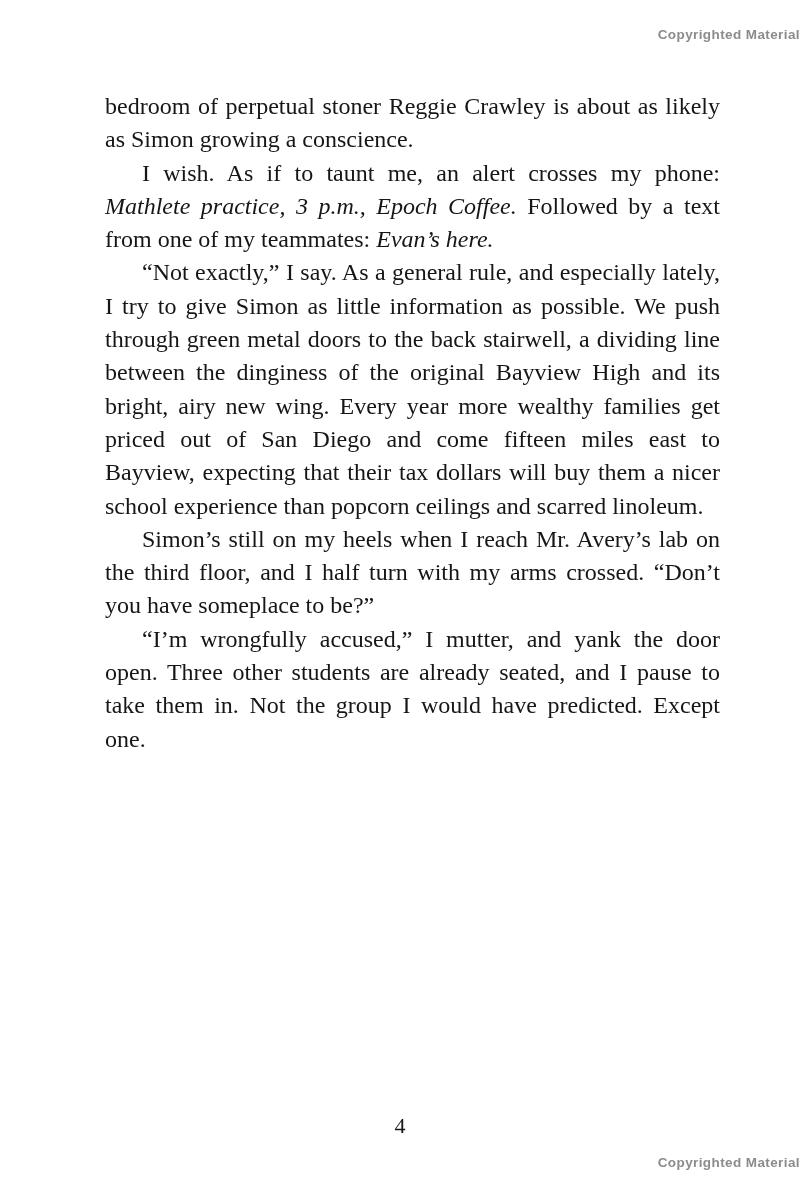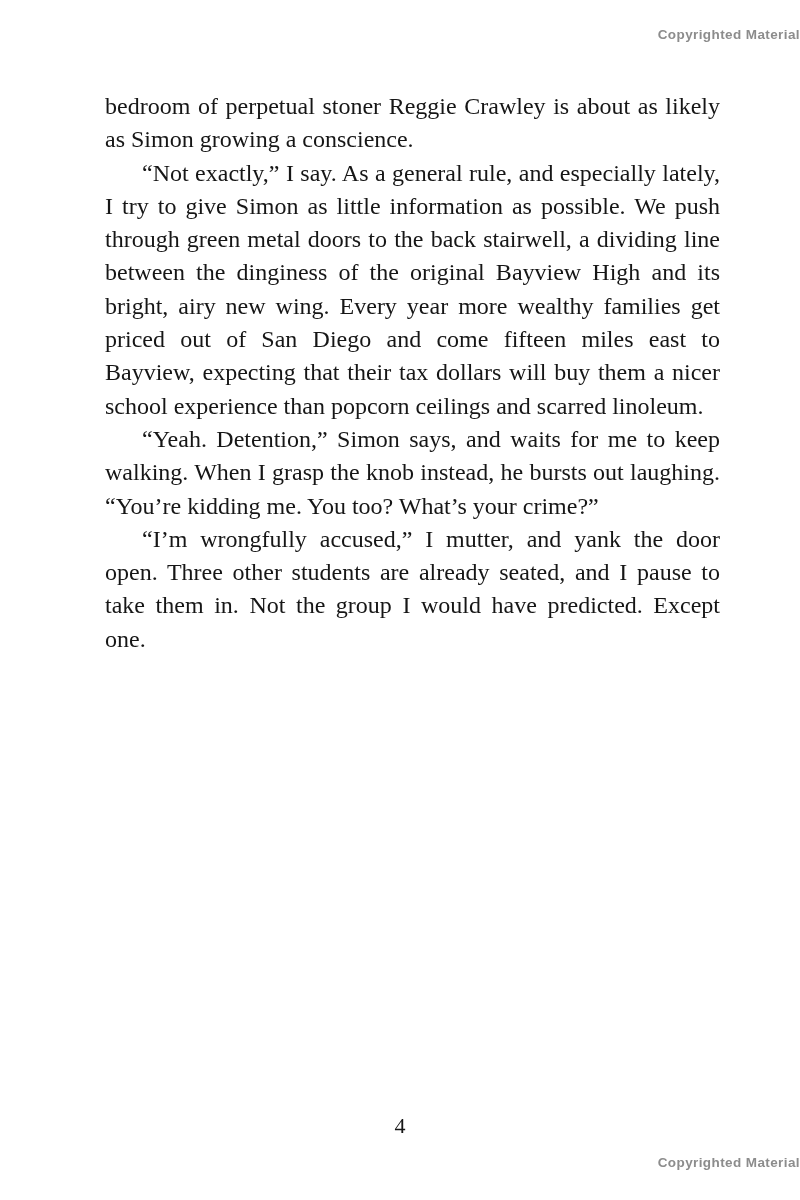--- a/index.html
+++ b/index.html
@@ -60,21 +60,22 @@
   }
 </style>
 </head>
 <body>
 
 <div class="page">
   <div class="notice notice-top">Copyrighted Material</div>
 
   <div class="body-text">
       <p><span>bedroom of perpetual stoner Reggie Crawley is about as likely as Simon growing a conscience.</span></p>
+      <p class="indent"><span>I wish. As if to taunt me, an alert crosses my phone: </span><span class="italic">Mathlete practice, 3 p.m., Epoch Coffee.</span><span> Followed by a text from one of my teammates: </span><span class="italic">Evan’s here.</span></p>
       <p class="indent"><span>“Not exactly,” I say. As a general rule, and especially lately, I try to give Simon as little information as possible. We push through green metal doors to the back stairwell, a dividing line between the dinginess of the original Bayview High and its bright, airy new wing. Every year more wealthy families get priced out of San Diego and come fifteen miles east to Bayview, expecting that their tax dollars will buy them a nicer school experience than popcorn ceilings and scarred linoleum.</span></p>
-      <p class="indent"><span>“Yeah. Detention,” Simon says, and waits for me to keep walking. When I grasp the knob instead, he bursts out laughing. “You’re kidding me. You too? What’s your crime?”</span></p>
+      <p class="indent"><span>Simon’s still on my heels when I reach Mr. Avery’s lab on the third floor, and I half turn with my arms crossed. “Don’t you have someplace to be?”</span></p>
       <p class="indent"><span>“I’m wrongfully accused,” I mutter, and yank the door open. Three other students are already seated, and I pause to take them in. Not the group I would have predicted. Except one.</span></p>
     </div>
 
   <div class="page-number">4</div>
 
   <div class="notice notice-bottom">Copyrighted Material</div>
 </div>
 
 </body></html>

